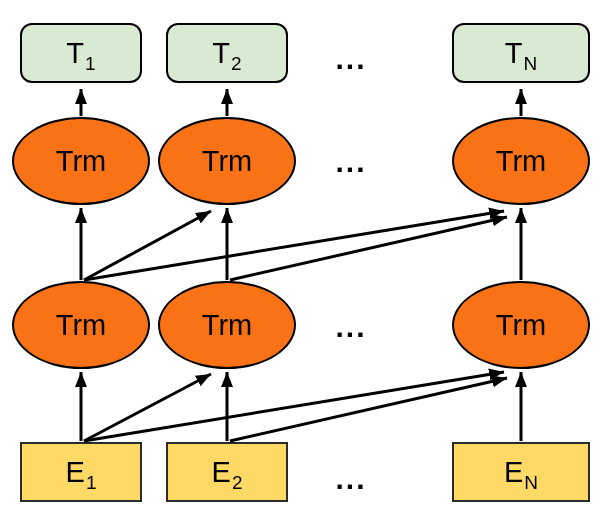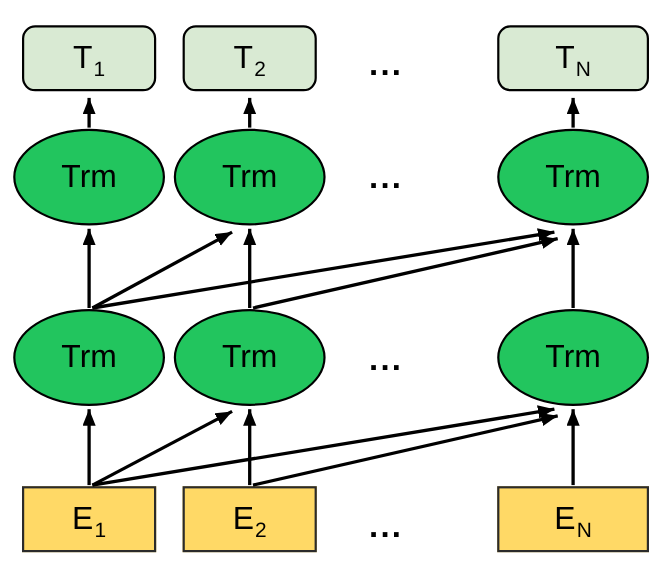--- a/index.html
+++ b/index.html
@@ -13,21 +13,21 @@
   }
   .box-green {
     width:122px; height:60px; background:#d9ead3;
     border:2.5px solid #000; border-radius:12px;
   }
   .box-yellow {
     width:122px; height:60px; background:#ffd966;
     border:2px solid #2b2b2b;
   }
   .ellipse-blue {
-    width:138px; height:88px; background:#22c55e;
+    width:138px; height:88px; background:#f97316;
     border:2.5px solid #000; border-radius:50%;align-items:center;
   }
   .wide { width:138px; }
   .lbl { font-size:29px; line-height:1; }
   .sub { font-size:19px; line-height:1; position:relative; top:10px; margin-left:1px; }
   .dots {
     position:absolute; width:44px; text-align:center; z-index:2;
     font-size:30px; font-weight:bold; letter-spacing:2px; line-height:1;
   }
   svg.arrows { position:absolute; left:0; top:0; z-index:3; }

